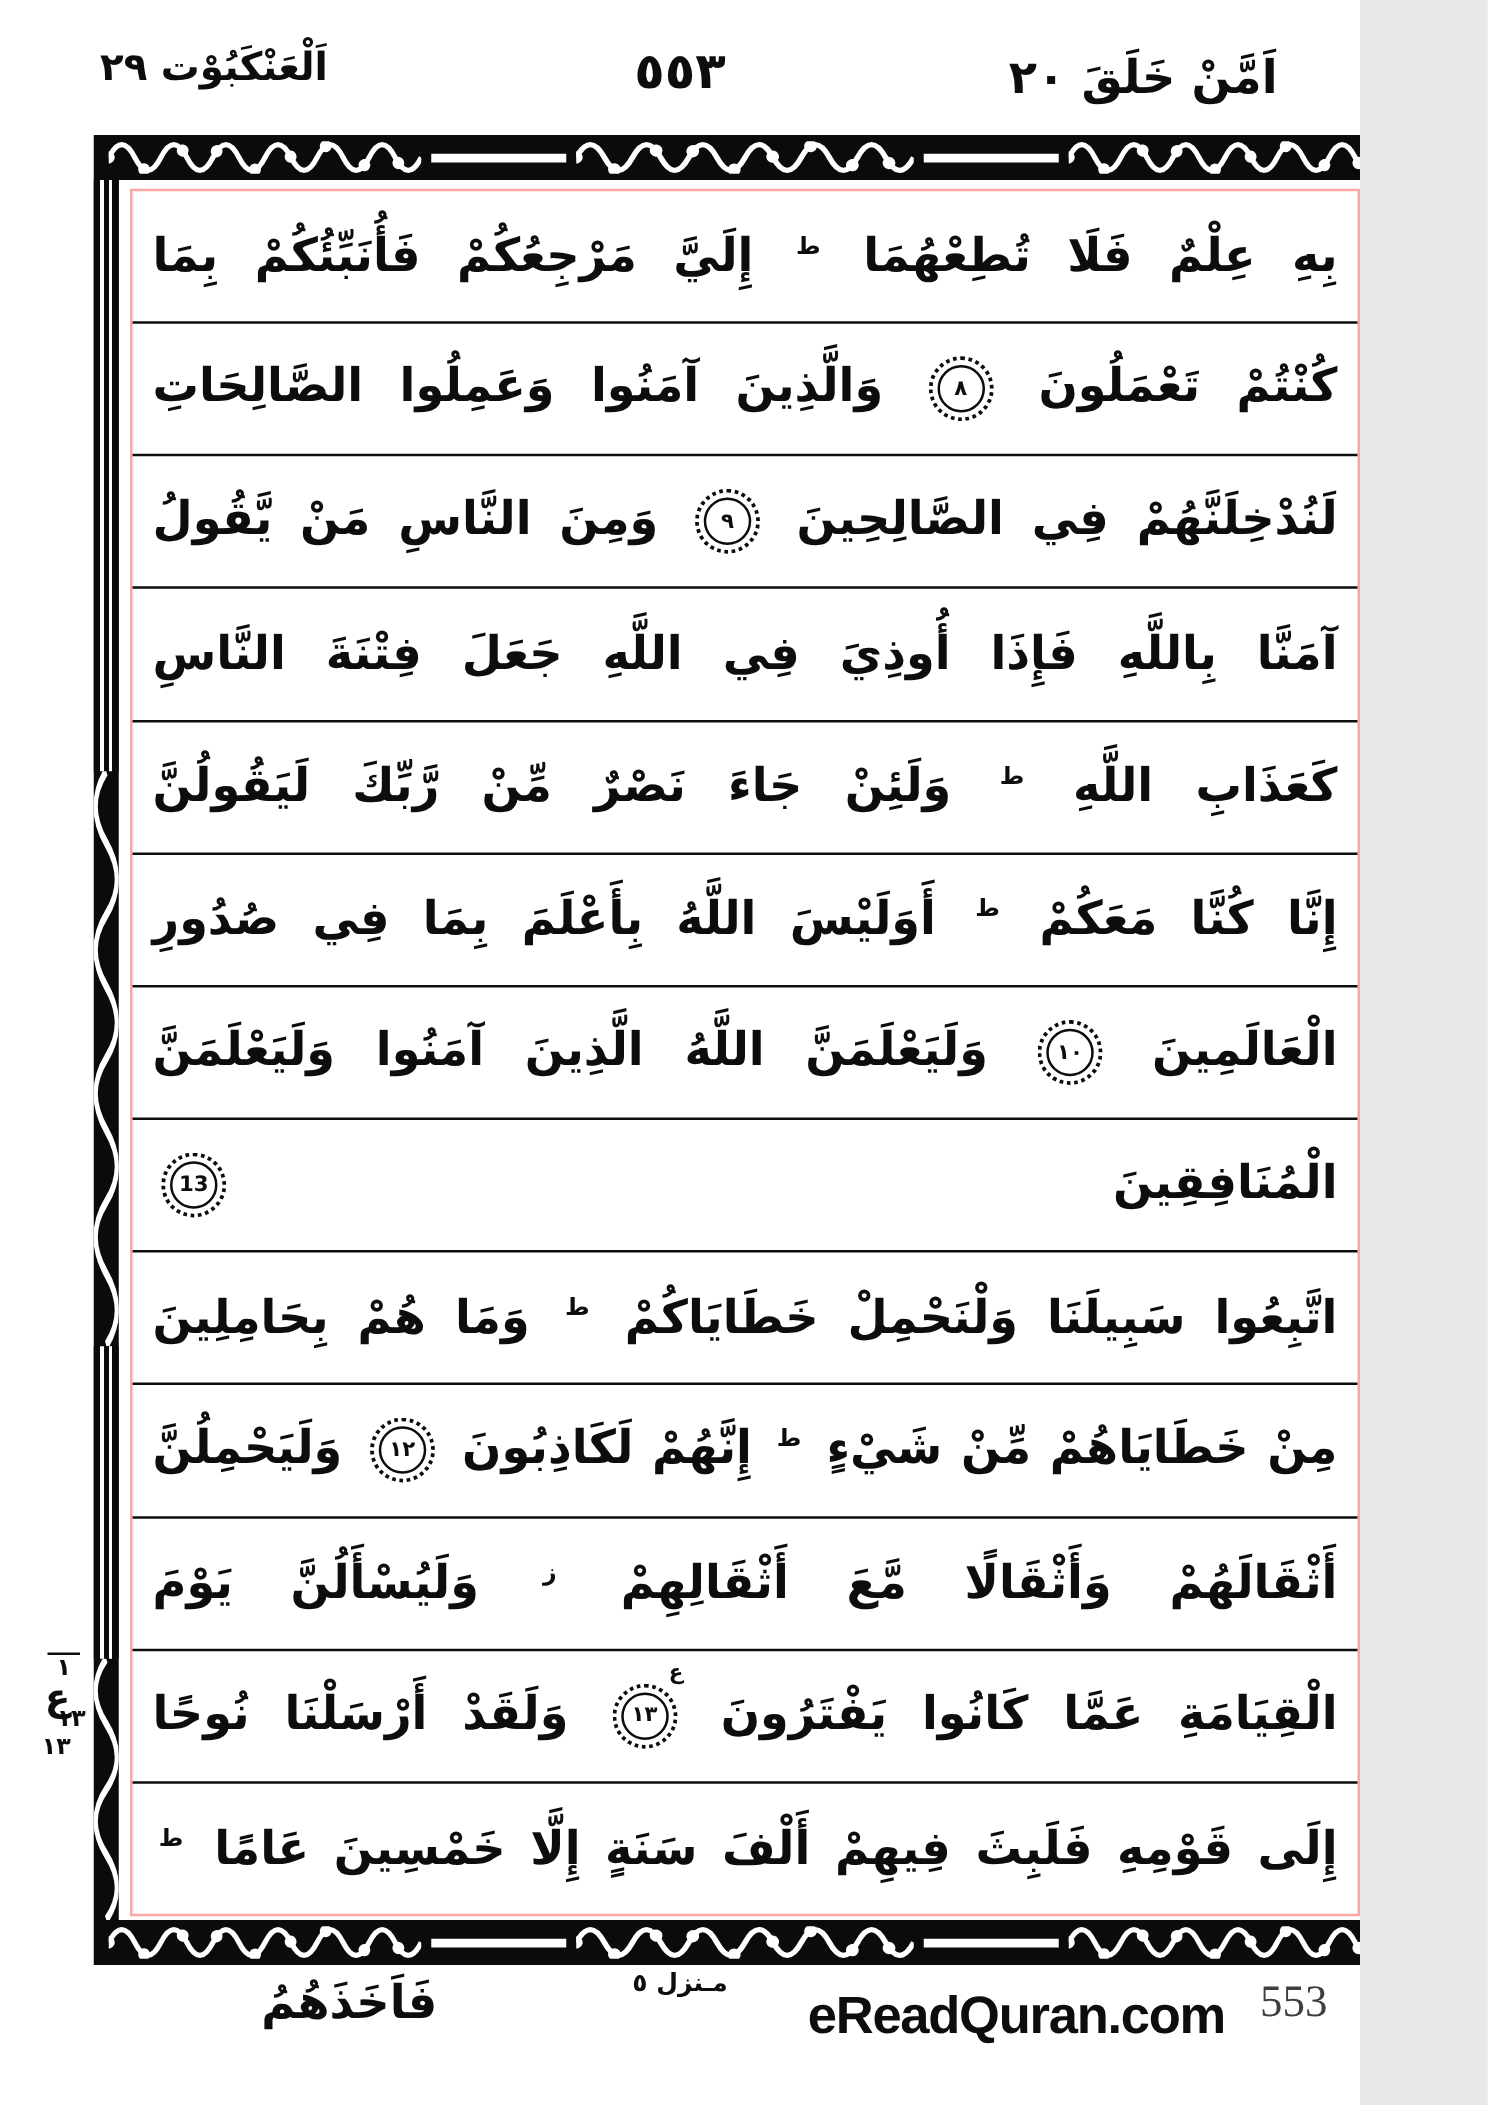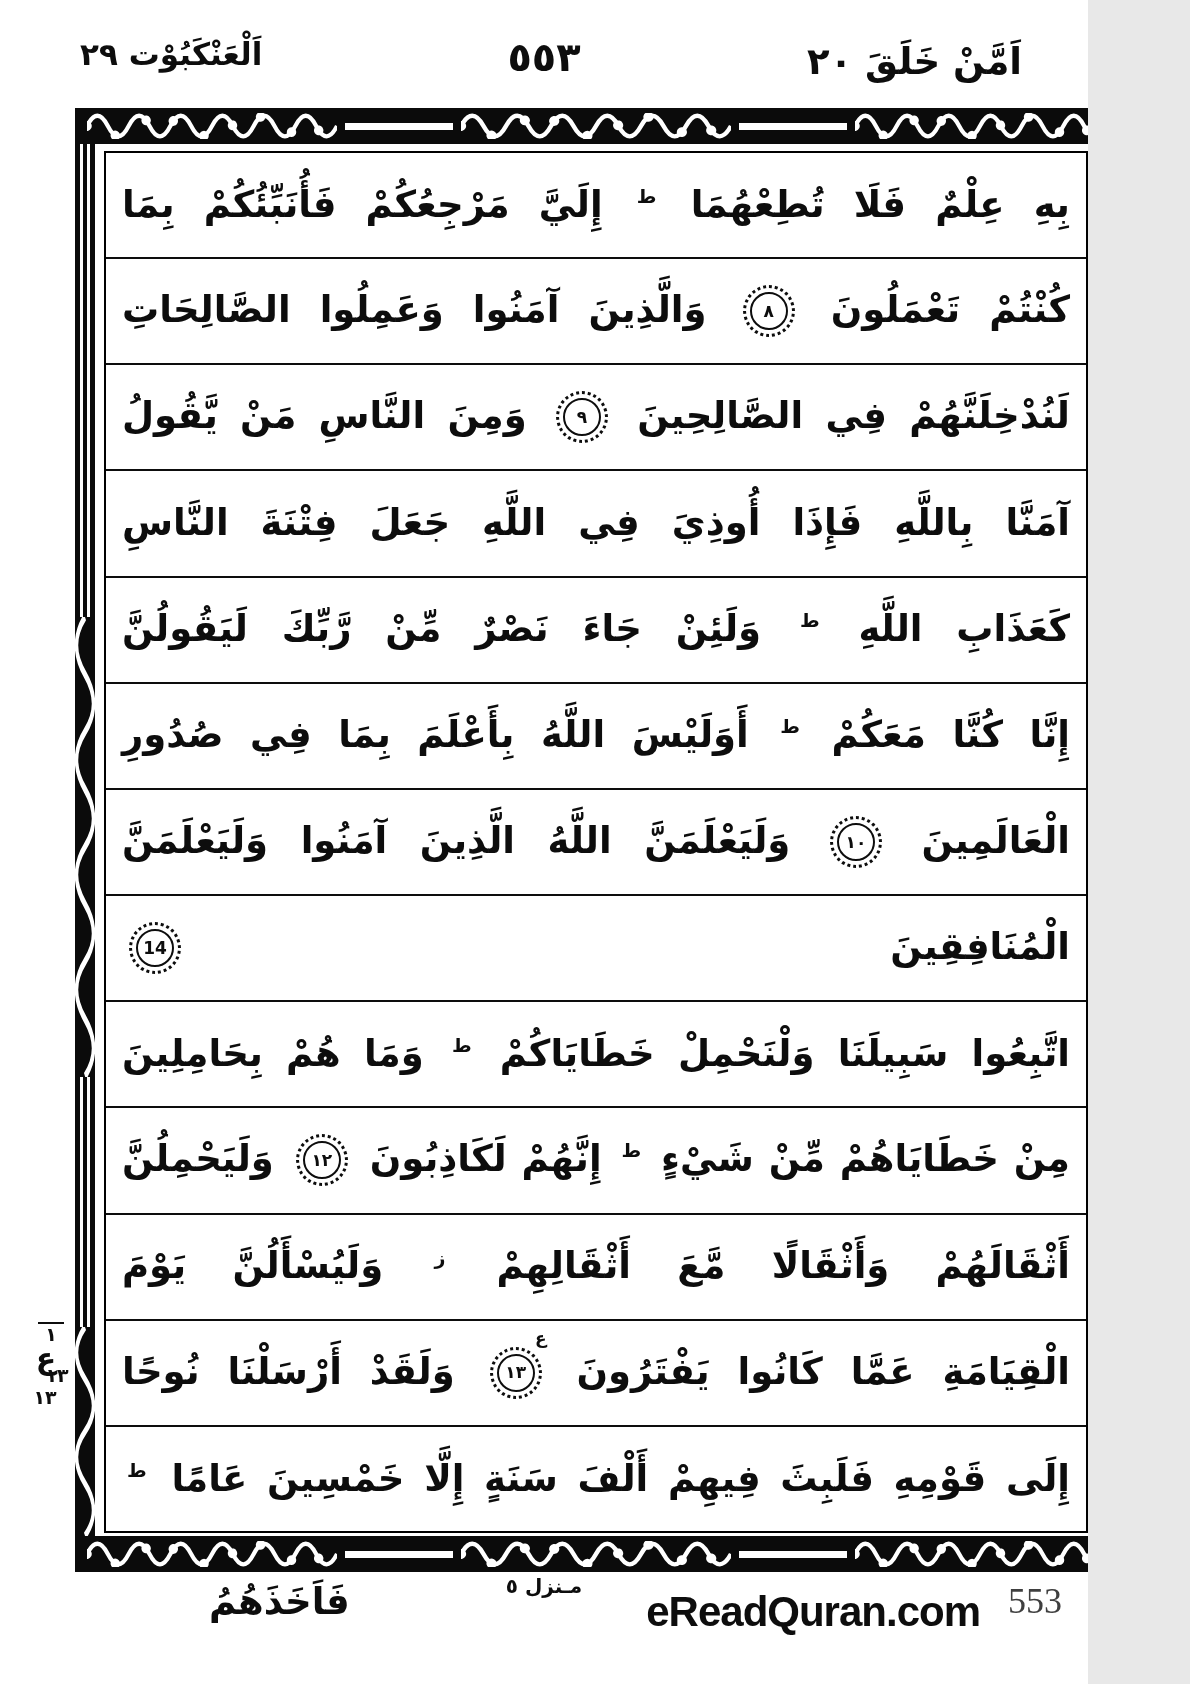--- a/index.html
+++ b/index.html
@@ -18,21 +18,21 @@
   .band-h{height:36px;background:#0b0b0b;display:flex;align-items:center;padding:0 12px;flex:0 0 auto;}
   .band-h .bar{flex:1;height:7px;background:#fff;margin:0 8px;}
   .orn-h{width:250px;height:26px;flex:0 0 auto;}
   .frame-mid{flex:1;display:flex;min-height:0;}
   .band-v{width:20px;background:#0b0b0b;display:flex;flex-direction:column;flex:0 0 auto;}
   .vseg-vine{display:flex;}
   .vseg-vine svg{width:20px;height:100%;}
   .vseg-plain{background:linear-gradient(90deg,#0b0b0b 0 5px,#ffffff 5px 8px,#0b0b0b 8px 12px,#ffffff 12px 15px,#0b0b0b 15px 20px);}
 
   .inner{flex:1;padding:7px 9px;min-width:0;}
-  .textbox{height:100%;border:2px solid #000000;display:flex;flex-direction:column;background:#fff;}
+  .textbox{height:100%;border:2px solid #fca5a5;display:flex;flex-direction:column;background:#fff;}
 
   
   .qrow{flex:1;border-bottom:2px solid #0d0d0d;display:flex;align-items:center;padding:0 16px;min-height:0;}
   .qrow:last-child{border-bottom:none;}
   .qline{margin:0;width:100%;direction:rtl;unicode-bidi:embed;
          font-size:37px;font-weight:700;line-height:1.05;
          text-align:justify;text-align-last:justify;-moz-text-align-last:justify;
          white-space:normal;}
   .waqf{font-size:19px;font-weight:700;position:relative;top:-14px;margin:0 5px;}
   .rosette{display:inline-flex;width:46px;height:46px;border:3px dotted #0d0d0d;border-radius:50%;
@@ -126,21 +126,21 @@
             <div class="qrow">
               <p class="qline"><span class="qtext">إِنَّا كُنَّا مَعَكُمْ</span> <span class="waqf">ط</span> <span class="qtext">أَوَلَيْسَ اللَّهُ بِأَعْلَمَ بِمَا فِي صُدُورِ</span> </p>
             </div>
             <div class="qrow">
               <p class="qline"><span class="qtext">الْعَالَمِينَ</span> <span class="rosette">
                   <span class="rosette-inner">١٠</span>
                 </span> <span class="qtext">وَلَيَعْلَمَنَّ اللَّهُ الَّذِينَ آمَنُوا وَلَيَعْلَمَنَّ</span> </p>
             </div>
             <div class="qrow">
               <p class="qline"><span class="qtext">الْمُنَافِقِينَ</span> <span class="rosette">
-                  <span class="rosette-inner">14</span>
+                  <span class="rosette-inner">13</span>
                 </span>  </p>
             </div>
             <div class="qrow">
               <p class="qline"><span class="qtext">اتَّبِعُوا سَبِيلَنَا وَلْنَحْمِلْ خَطَايَاكُمْ</span> <span class="waqf">ط</span> <span class="qtext">وَمَا هُمْ بِحَامِلِينَ</span> </p>
             </div>
             <div class="qrow">
               <p class="qline"><span class="qtext">مِنْ خَطَايَاهُمْ مِّنْ شَيْءٍ</span> <span class="waqf">ط</span> <span class="qtext">إِنَّهُمْ لَكَاذِبُونَ</span> <span class="rosette">
                   <span class="rosette-inner">١٢</span>
                 </span> <span class="qtext">وَلَيَحْمِلُنَّ</span> </p>
             </div>

